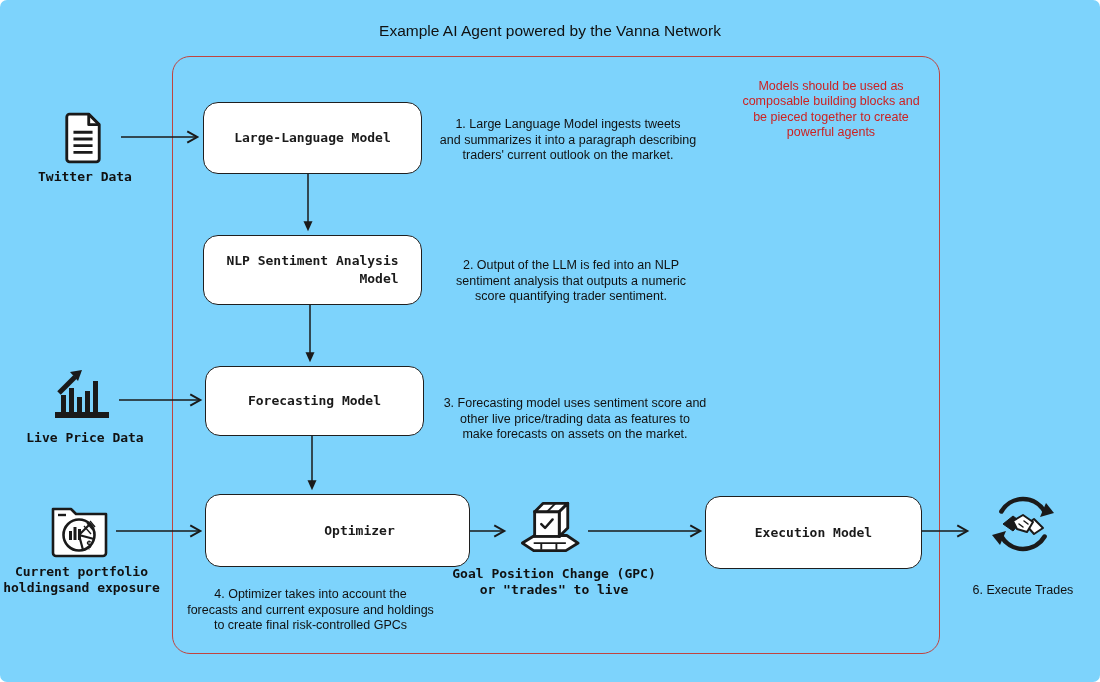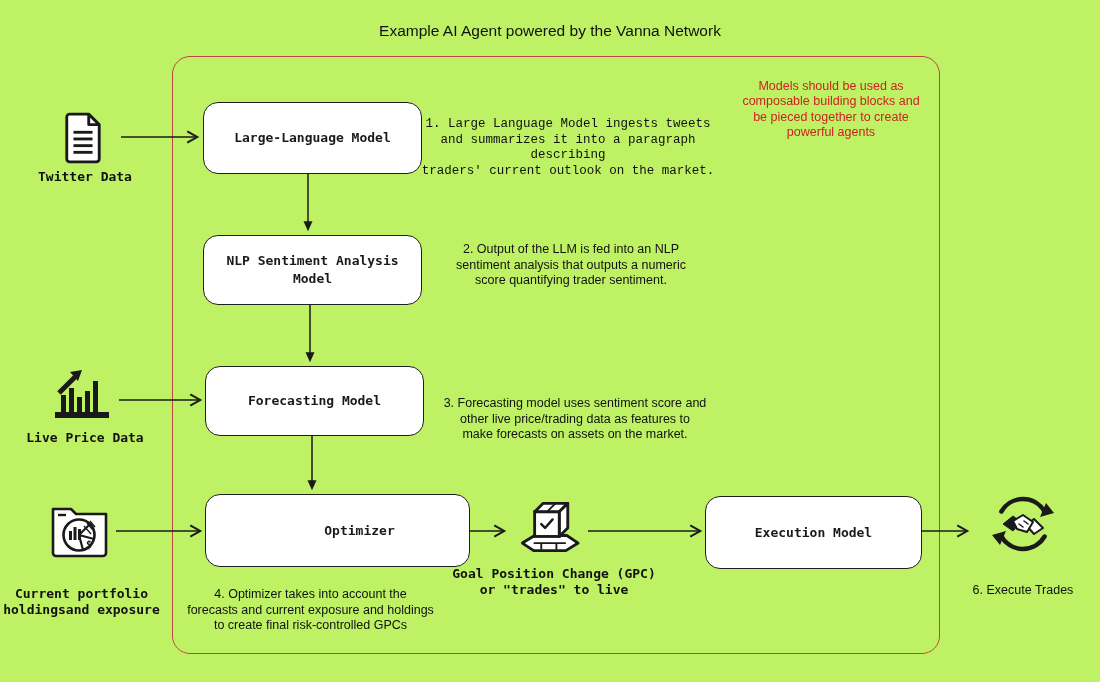--- a/index.html
+++ b/index.html
@@ -1,62 +1,62 @@
 <!DOCTYPE html>
 <html style="--ink: #1a1a1a; --red-text: #cc2222; --red-border: #c0443f;"><head>
 <meta charset="utf-8">
 <style>
   html,body{margin:0;padding:0;background:#ffffff;}
   #canvas{
-    position:relative;width:1100px;height:682px;background:#bef264;overflow:hidden;
-    font-family:"Liberation Sans",sans-serif;color:var(--ink,#1a1a1a);
+    position:relative;width:1100px;height:682px;background:#7dd3fc;overflow:hidden;
+    font-family:"Liberation Sans",sans-serif;color:var(--ink,#1a1a1a);border-radius:7px;
   }
   .title{
     position:absolute;left:0;top:22px;width:1100px;text-align:center;
     font-size:15.5px;color:#111;
   }
   .red-frame{
     position:absolute;left:172px;top:56px;width:766px;height:596px;
     border:1.4px solid var(--red-border,#c0443f);border-radius:18px;
     background:transparent;
   }
   .red-note{
     position:absolute;left:716px;top:79px;width:230px;text-align:center;
     font-size:12.5px;line-height:1.22;color:var(--red-text,#cc2222);
     white-space:pre-line;
   }
   .node{
     position:absolute;display:flex;align-items:center;justify-content:center;
     border:1.6px solid #1f1f1f;border-radius:15px;background:#fff;
     font-family:"DejaVu Sans Mono",monospace;font-size:13px;font-weight:600;
-    text-align:center;line-height:1.35;white-space:pre-line;
+    text-align:right;line-height:1.35;white-space:pre-line;
   }
   #box-llm{left:203px;top:102px;width:217px;height:70px;}
   #box-nlp{left:203px;top:235px;width:217px;height:68px;}
   #box-forecast{left:205px;top:366px;width:217px;height:68px;}
   #box-optimizer{left:205px;top:494px;width:219px;height:71px;padding-left:44px;}
   #box-execution{left:705px;top:496px;width:215px;height:71px;}
   .step{
     position:absolute;text-align:center;font-size:12.5px;line-height:1.25;
     color:#111;white-space:pre-line;
   }
-  #step1{left:413px;top:117px;width:310px;font-family:Liberation Mono, monospace;}
-  #step2{left:423px;top:242px;width:296px;text-align:center;}
+  #step1{left:413px;top:117px;width:310px;}
+  #step2{left:423px;top:258px;width:296px;text-align:center;}
   #step3{left:420px;top:382px;width:310px;margin-top:14px;}
   #step4{left:158px;top:587px;width:305px;}
   #step5{left:688px;top:584px;width:250px;}
   #label-execute{left:950px;top:583px;width:146px;}
   .io-label{
     position:absolute;text-align:center;
     font-family:"DejaVu Sans Mono",monospace;font-size:13px;font-weight:700;
     line-height:1.25;color:#111;white-space:pre-line;
   }
   #label-twitter{left:15px;top:169px;width:140px;}
   #label-liveprice{left:10px;top:430px;width:150px;}
-  #label-portfolio{left:0px;top:586px;width:163px;}
+  #label-portfolio{left:0px;top:564px;width:163px;}
   #label-gpc{left:440px;top:566px;width:228px;}
   .icon{position:absolute;display:block;line-height:0;}
   #icon-twitter{left:62px;top:110px;}
   #icon-liveprice{left:52px;top:368px;}
   #icon-portfolio{left:48px;top:501px;}
   #icon-gpc{left:511px;top:496px;}
   #icon-handshake{left:990px;top:490px;}
   svg.arrows{position:absolute;left:0;top:0;pointer-events:none;}
 </style>
 </head>

